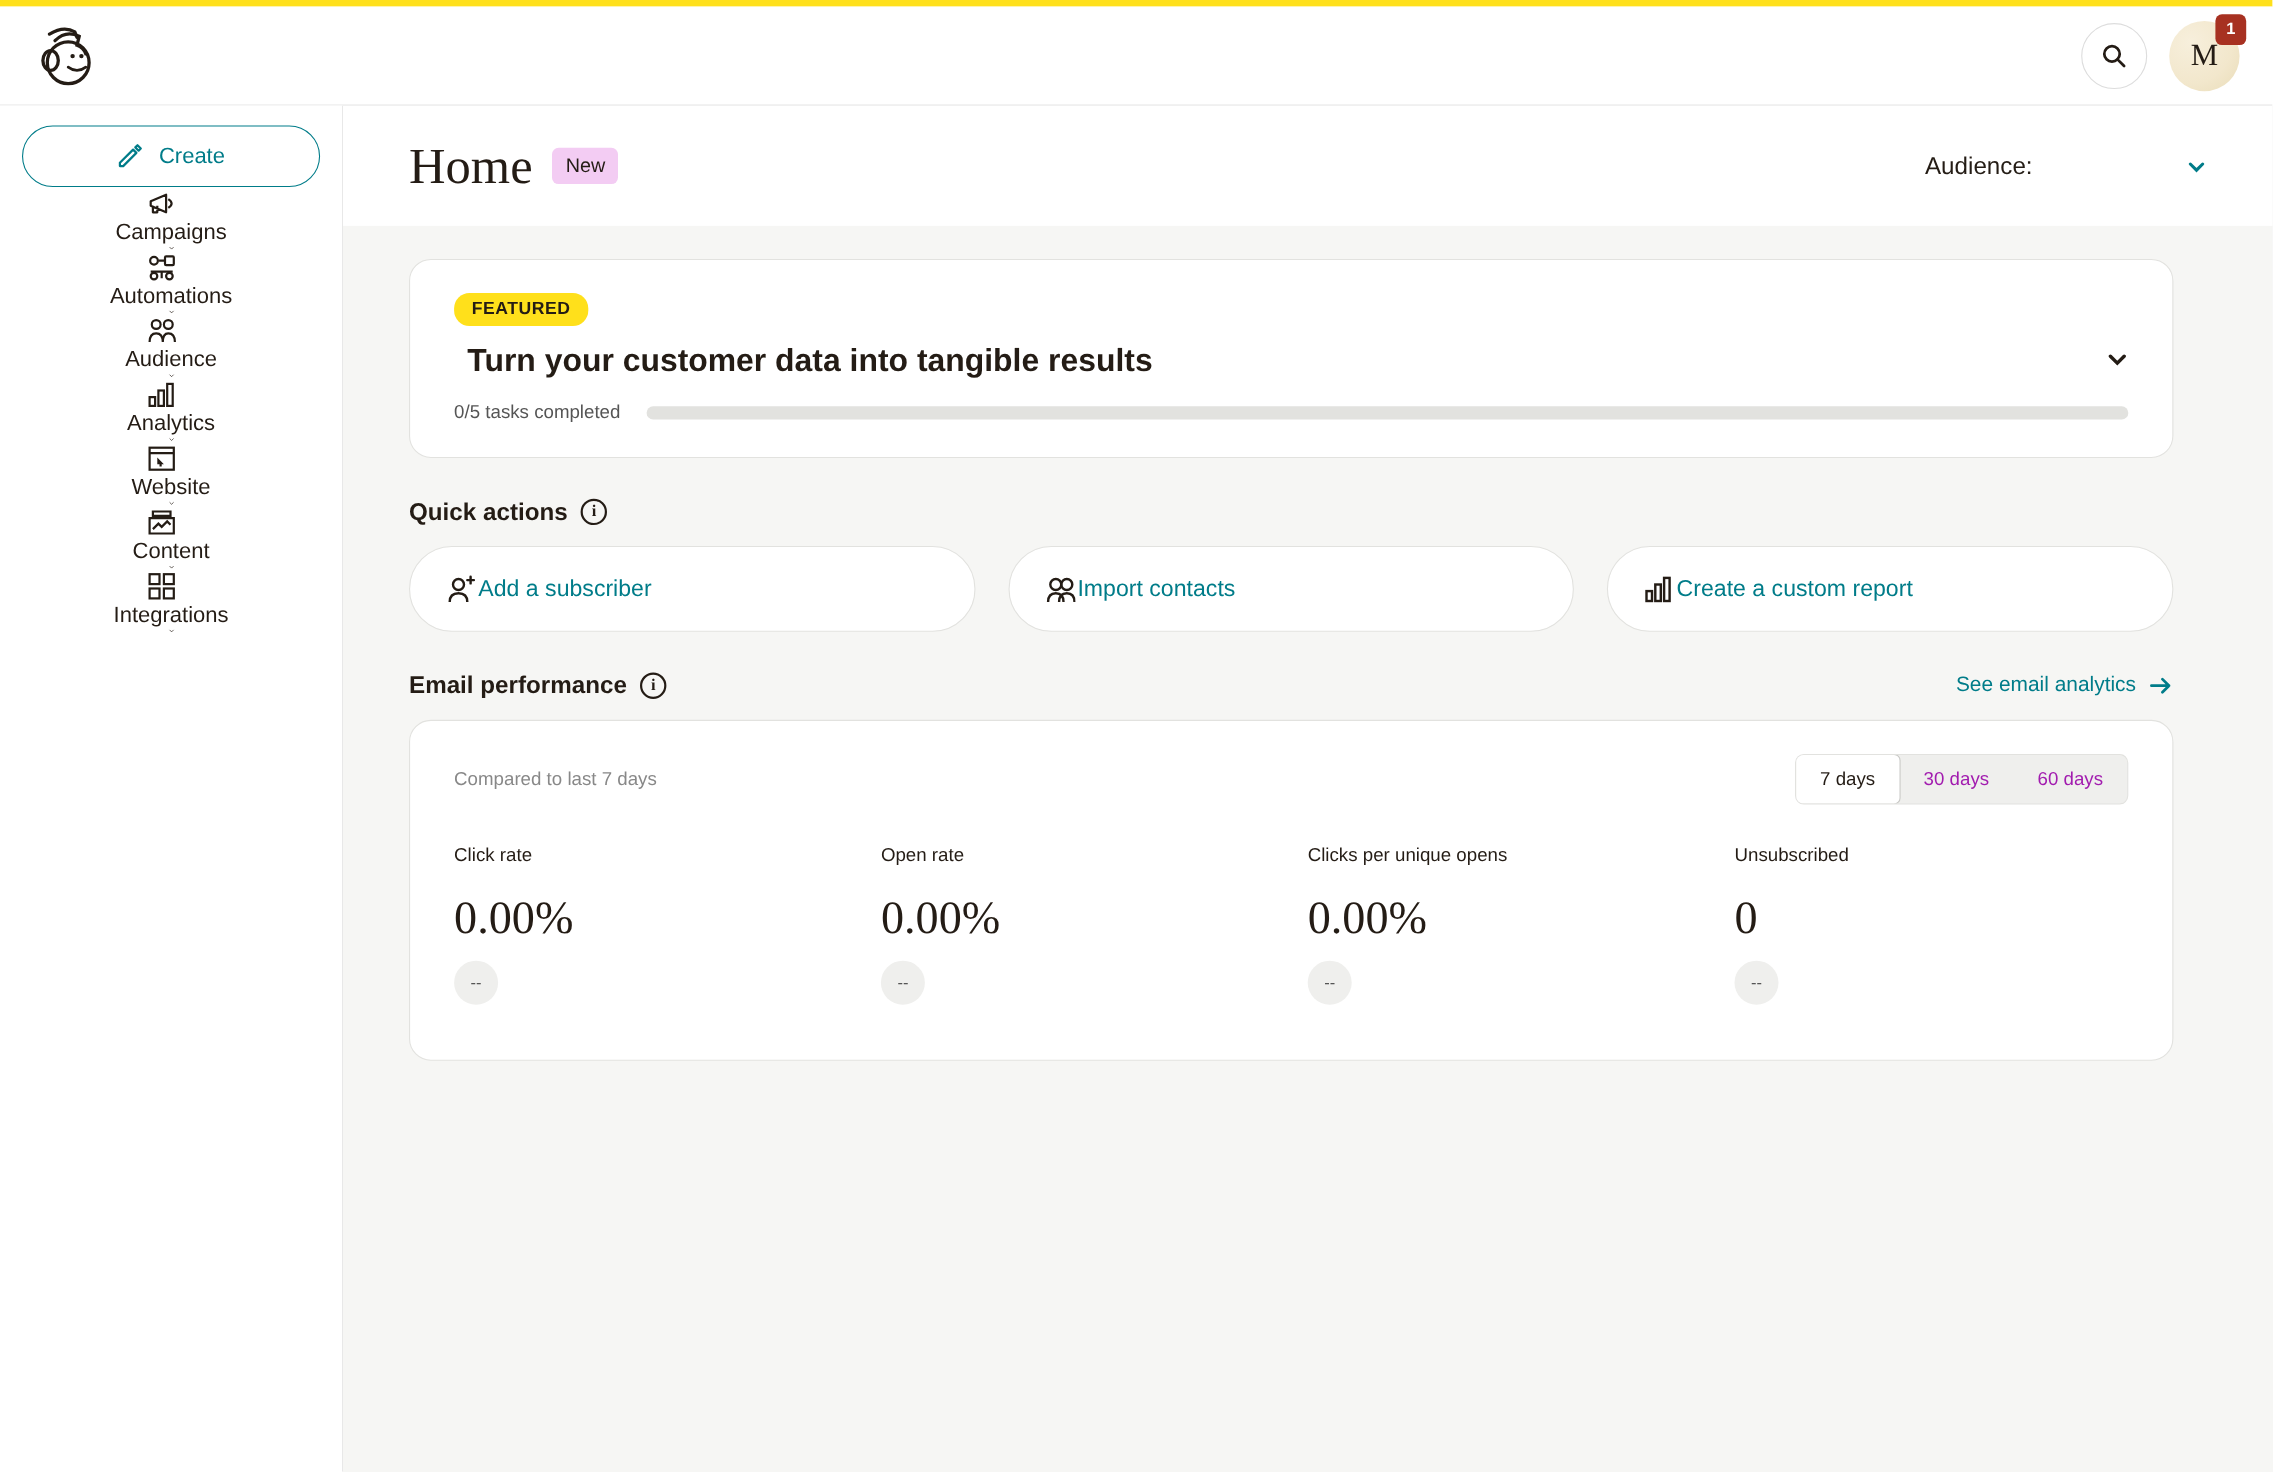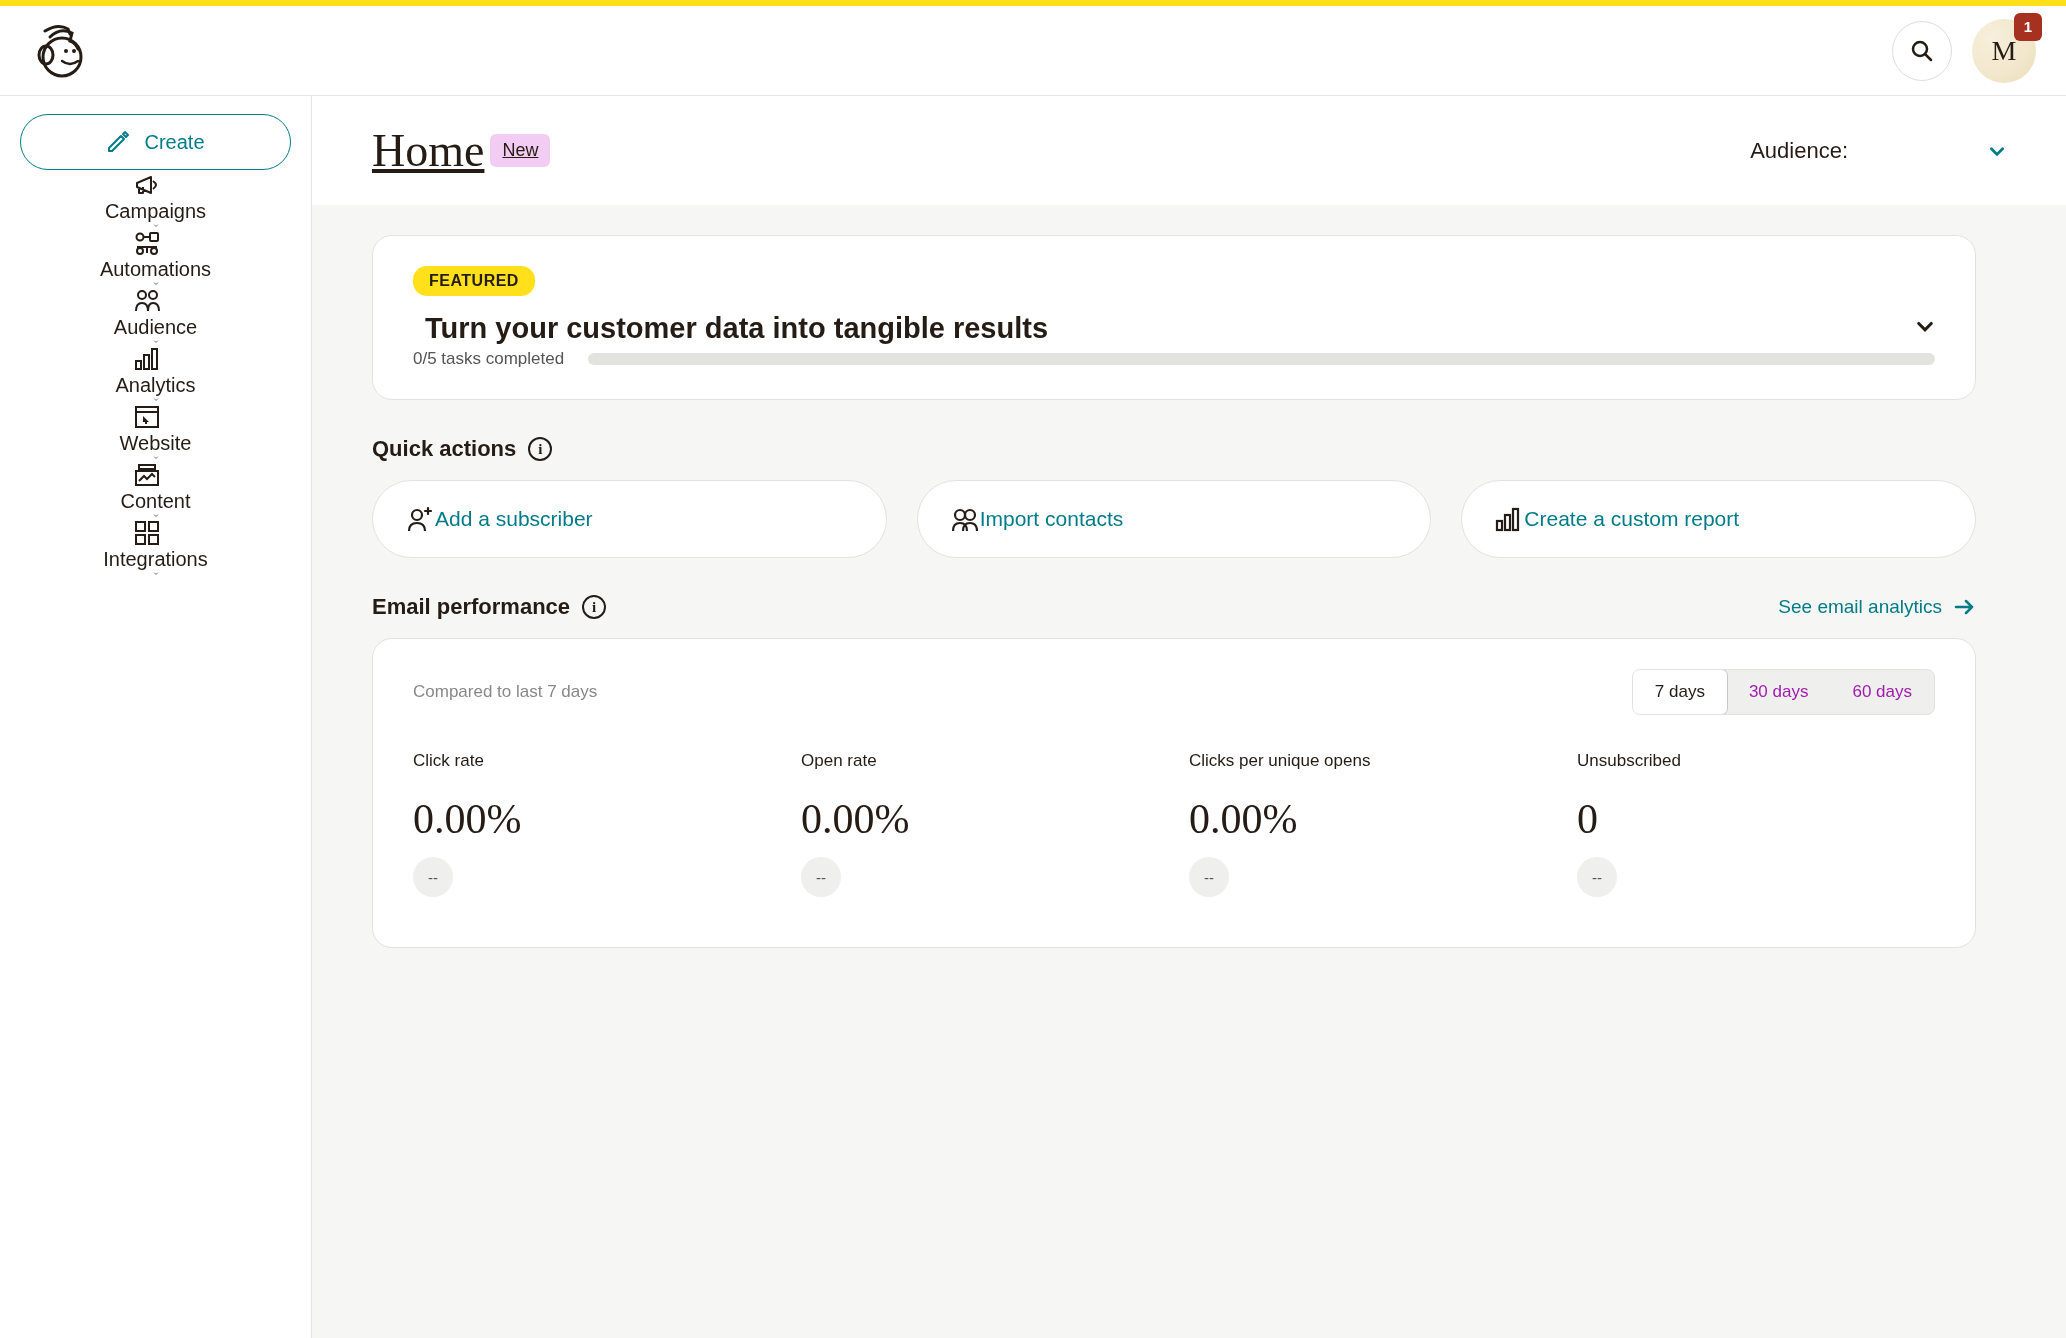--- a/index.html
+++ b/index.html
@@ -14,31 +14,31 @@
 .app-body { display:flex; height: calc(100vh - 96px); }
 .sidebar { width: 312px; border-right:1px solid #e6e6e6; padding: 18px 20px; background:#fff; flex-shrink:0; }
 .create-btn { width:100%; height:56px; border-radius:28px; border:1px solid #007c89; color:#007c89; background:#fff; font-size:20px; font-weight:500; display:flex; align-items:center; justify-content:center; gap:14px; cursor:pointer; }
 .nav-list { list-style:none; }
 .nav-item { display:flex; align-items:center; height:58px; padding:0 10px; cursor:pointer; border-radius:8px;flex-direction:column; }
 .nav-icon { width:30px; height:30px; display:flex; align-items:center; justify-content:center; margin-right:18px; flex-shrink:0; }
 .nav-label { font-size:20px; flex:1; }
 .nav-chevron { width:16px; height:16px; }
 .main { flex:1; overflow-y:auto; background:#fff; }
 .page-header { display:flex; justify-content:space-between; align-items:center; padding: 28px 60px 28px 60px; background:#fff;}
-.page-title-wrap { display:flex; align-items:center; gap:6px;text-decoration:underline; }
+.page-title-wrap { display:flex; align-items:center; gap:18px; }
 .page-title { font-family: Georgia, "Times New Roman", serif; font-size:46px; font-weight:400; }
 .new-badge { background:#f3ccf3; color:#241c15; padding:6px 12px; border-radius:6px; font-size:18px; }
 .audience-select { display:flex; align-items:center; gap:140px; cursor:pointer; font-size:22px; font-weight:500; }
 .content-area { background:#f6f6f4; padding: 30px 90px 60px 60px; min-height: 100%; }
 .card { background:#fff; border:1px solid #e2e2df; border-radius:20px; padding:30px 40px; }
 .featured-card .badge-featured { display:inline-block; background:#ffe01b; color:#241c15; padding:6px 16px; border-radius:14px; font-size:16px; font-weight:700; letter-spacing:0.5px; margin-bottom:16px; }
 .featured-head { display:flex; justify-content:space-between; align-items:flex-start; }
 .featured-title { font-size:29px; font-weight:700;margin-left:12px; }
 .featured-chevron { margin-top:4px; cursor:pointer; }
-.featured-progress-row { display:flex; align-items:center; gap:24px; margin-top:4px; }
+.featured-progress-row { display:flex; align-items:center; gap:24px; margin-top:20px; }
 .featured-progress-text { font-size:17px; color:#555; }
 .featured-progress-bar { flex:1; height:12px; background:#e2e2df; border-radius:6px; }
 .section-title-row { display:flex; align-items:center; gap:12px; margin-top:36px; margin-bottom:18px; justify-content:space-between; }
 .section-title-left { display:flex; align-items:center; gap:12px; }
 .section-title { font-size:22px; font-weight:600; }
 .info-icon { width:24px; height:24px; border:2px solid #241c15; border-radius:50%; display:flex; align-items:center; justify-content:center; font-family: Georgia, serif; font-size:15px; font-weight:700; cursor:pointer; }
 .quick-actions-row { display:flex; gap:30px; }
 .quick-action-card { flex:1; background:#fff; border:1px solid #e2e2df; border-radius:45px; padding:24px 32px; display:flex; align-items:center; gap:2px; cursor:pointer; }
 .quick-action-icon { width:28px; height:28px; display:flex; align-items:center; justify-content:center; flex-shrink:0; }
 .quick-action-label { font-size:21px; font-weight:500; color:#007c89; }

